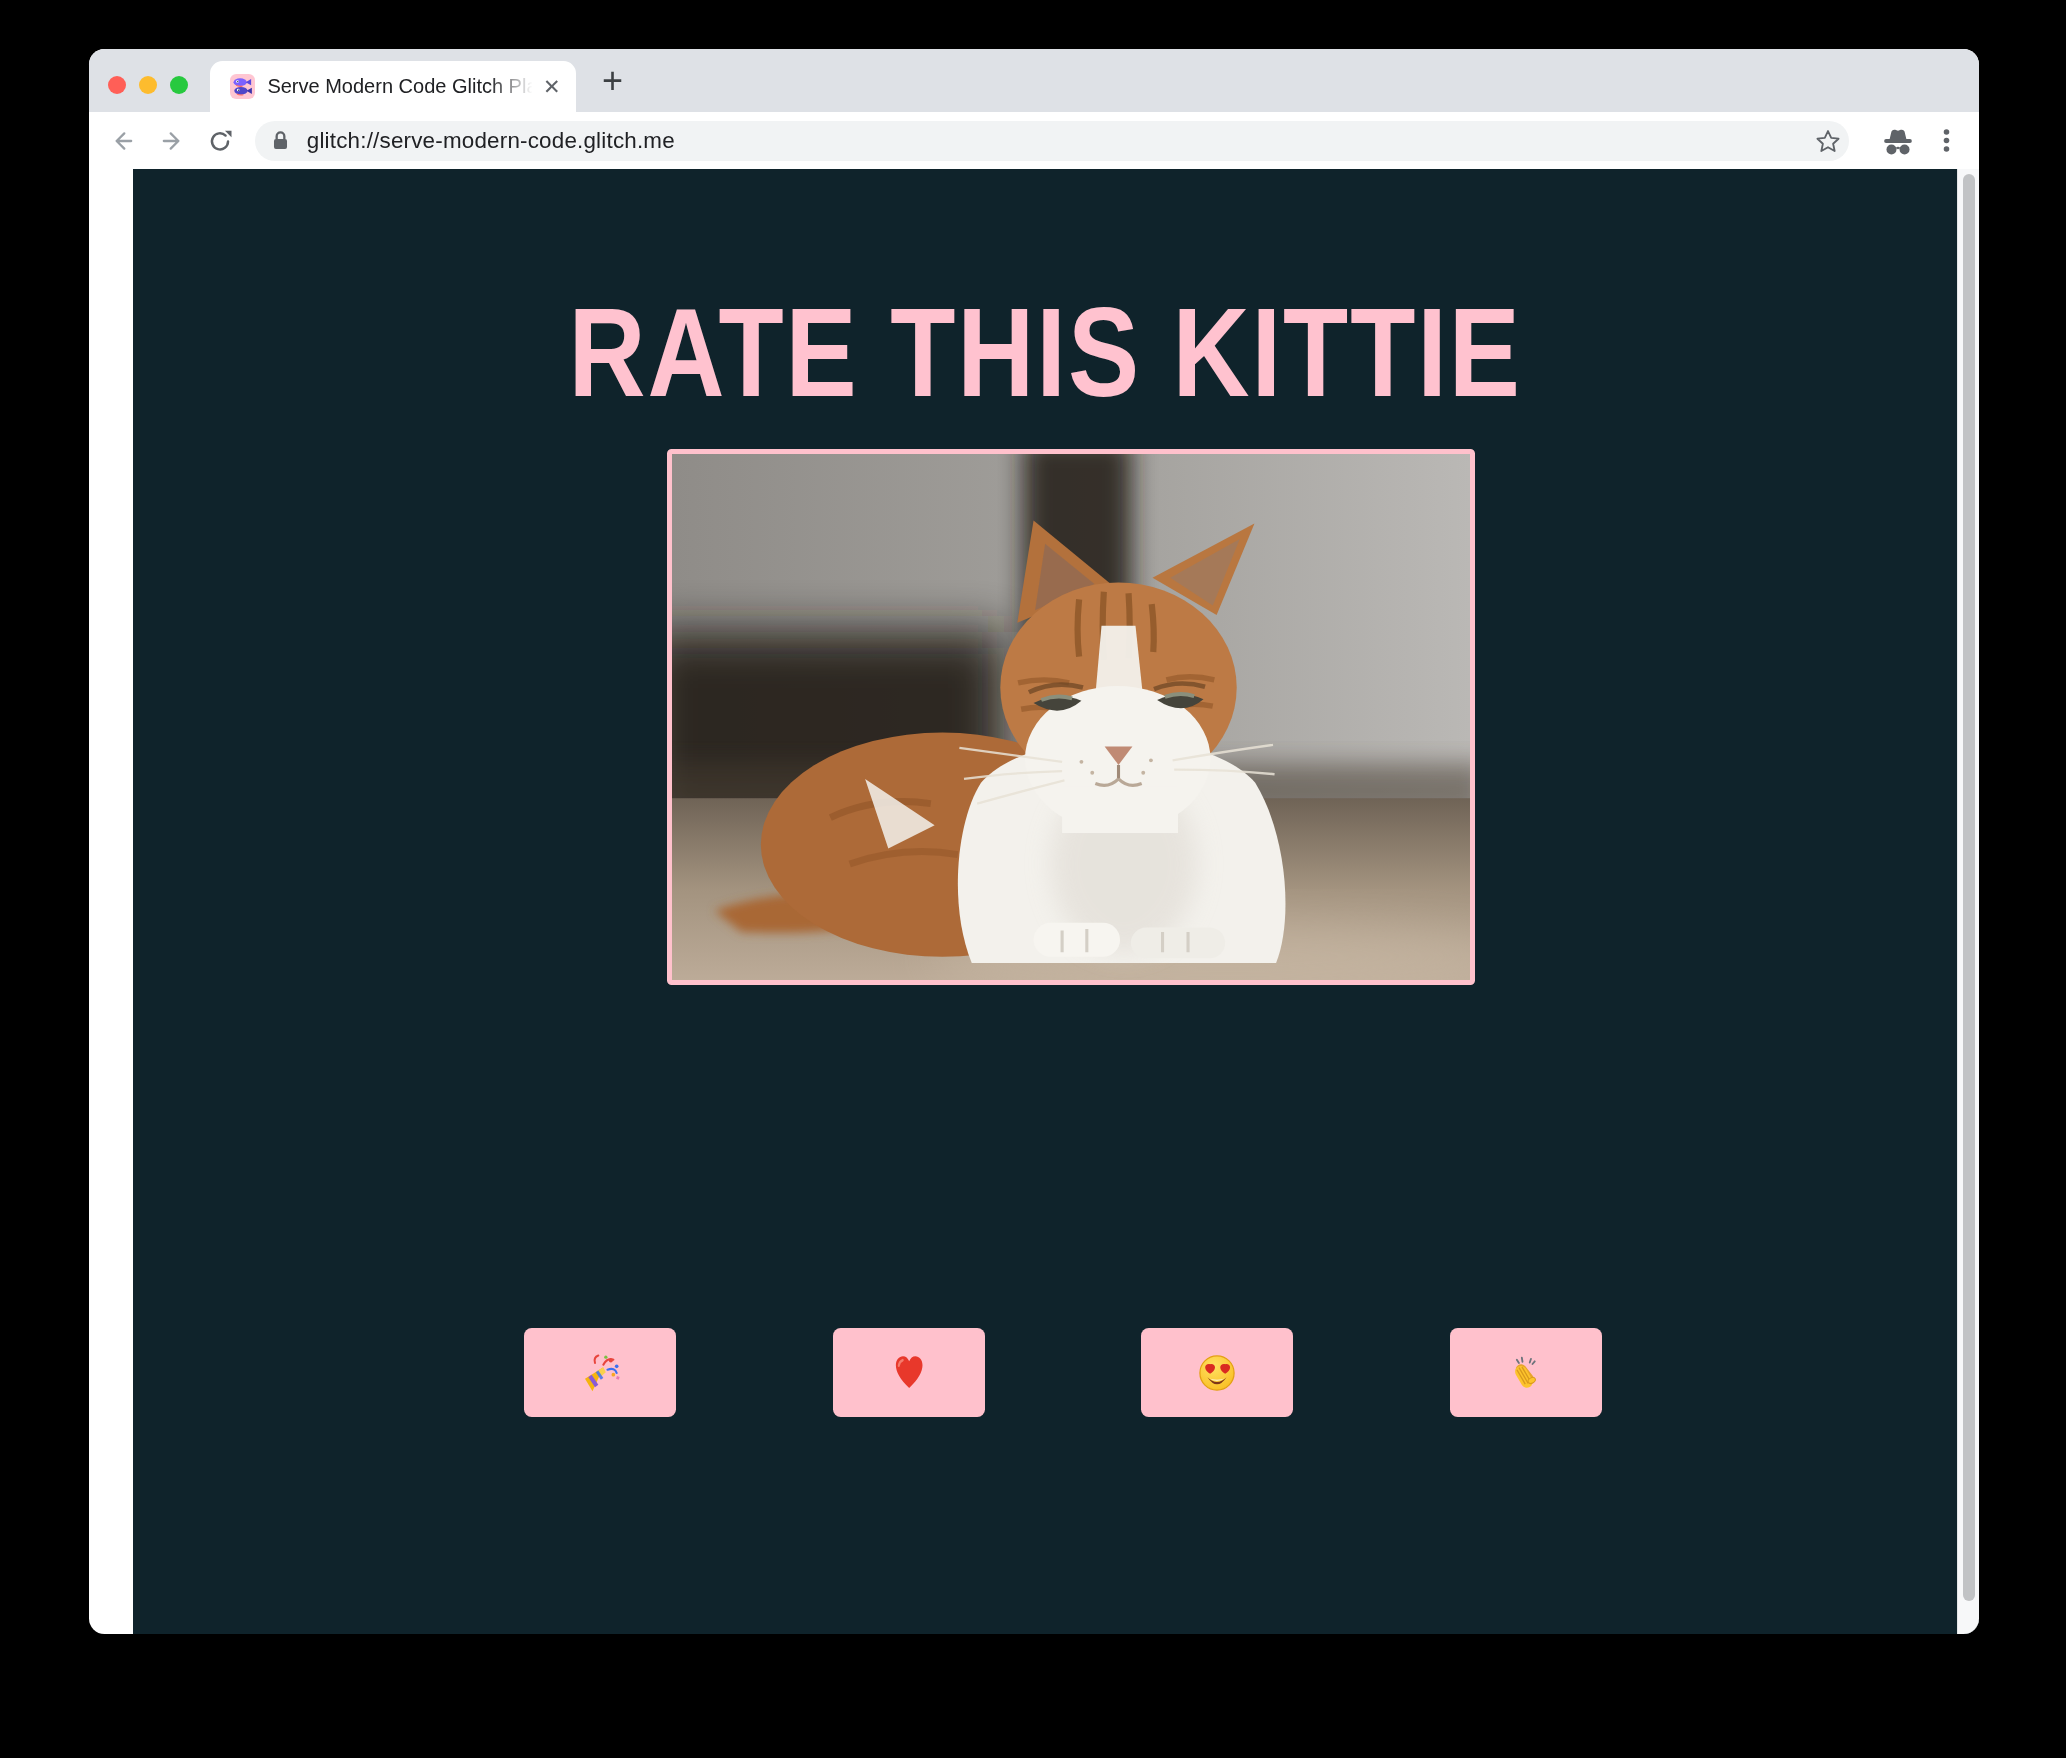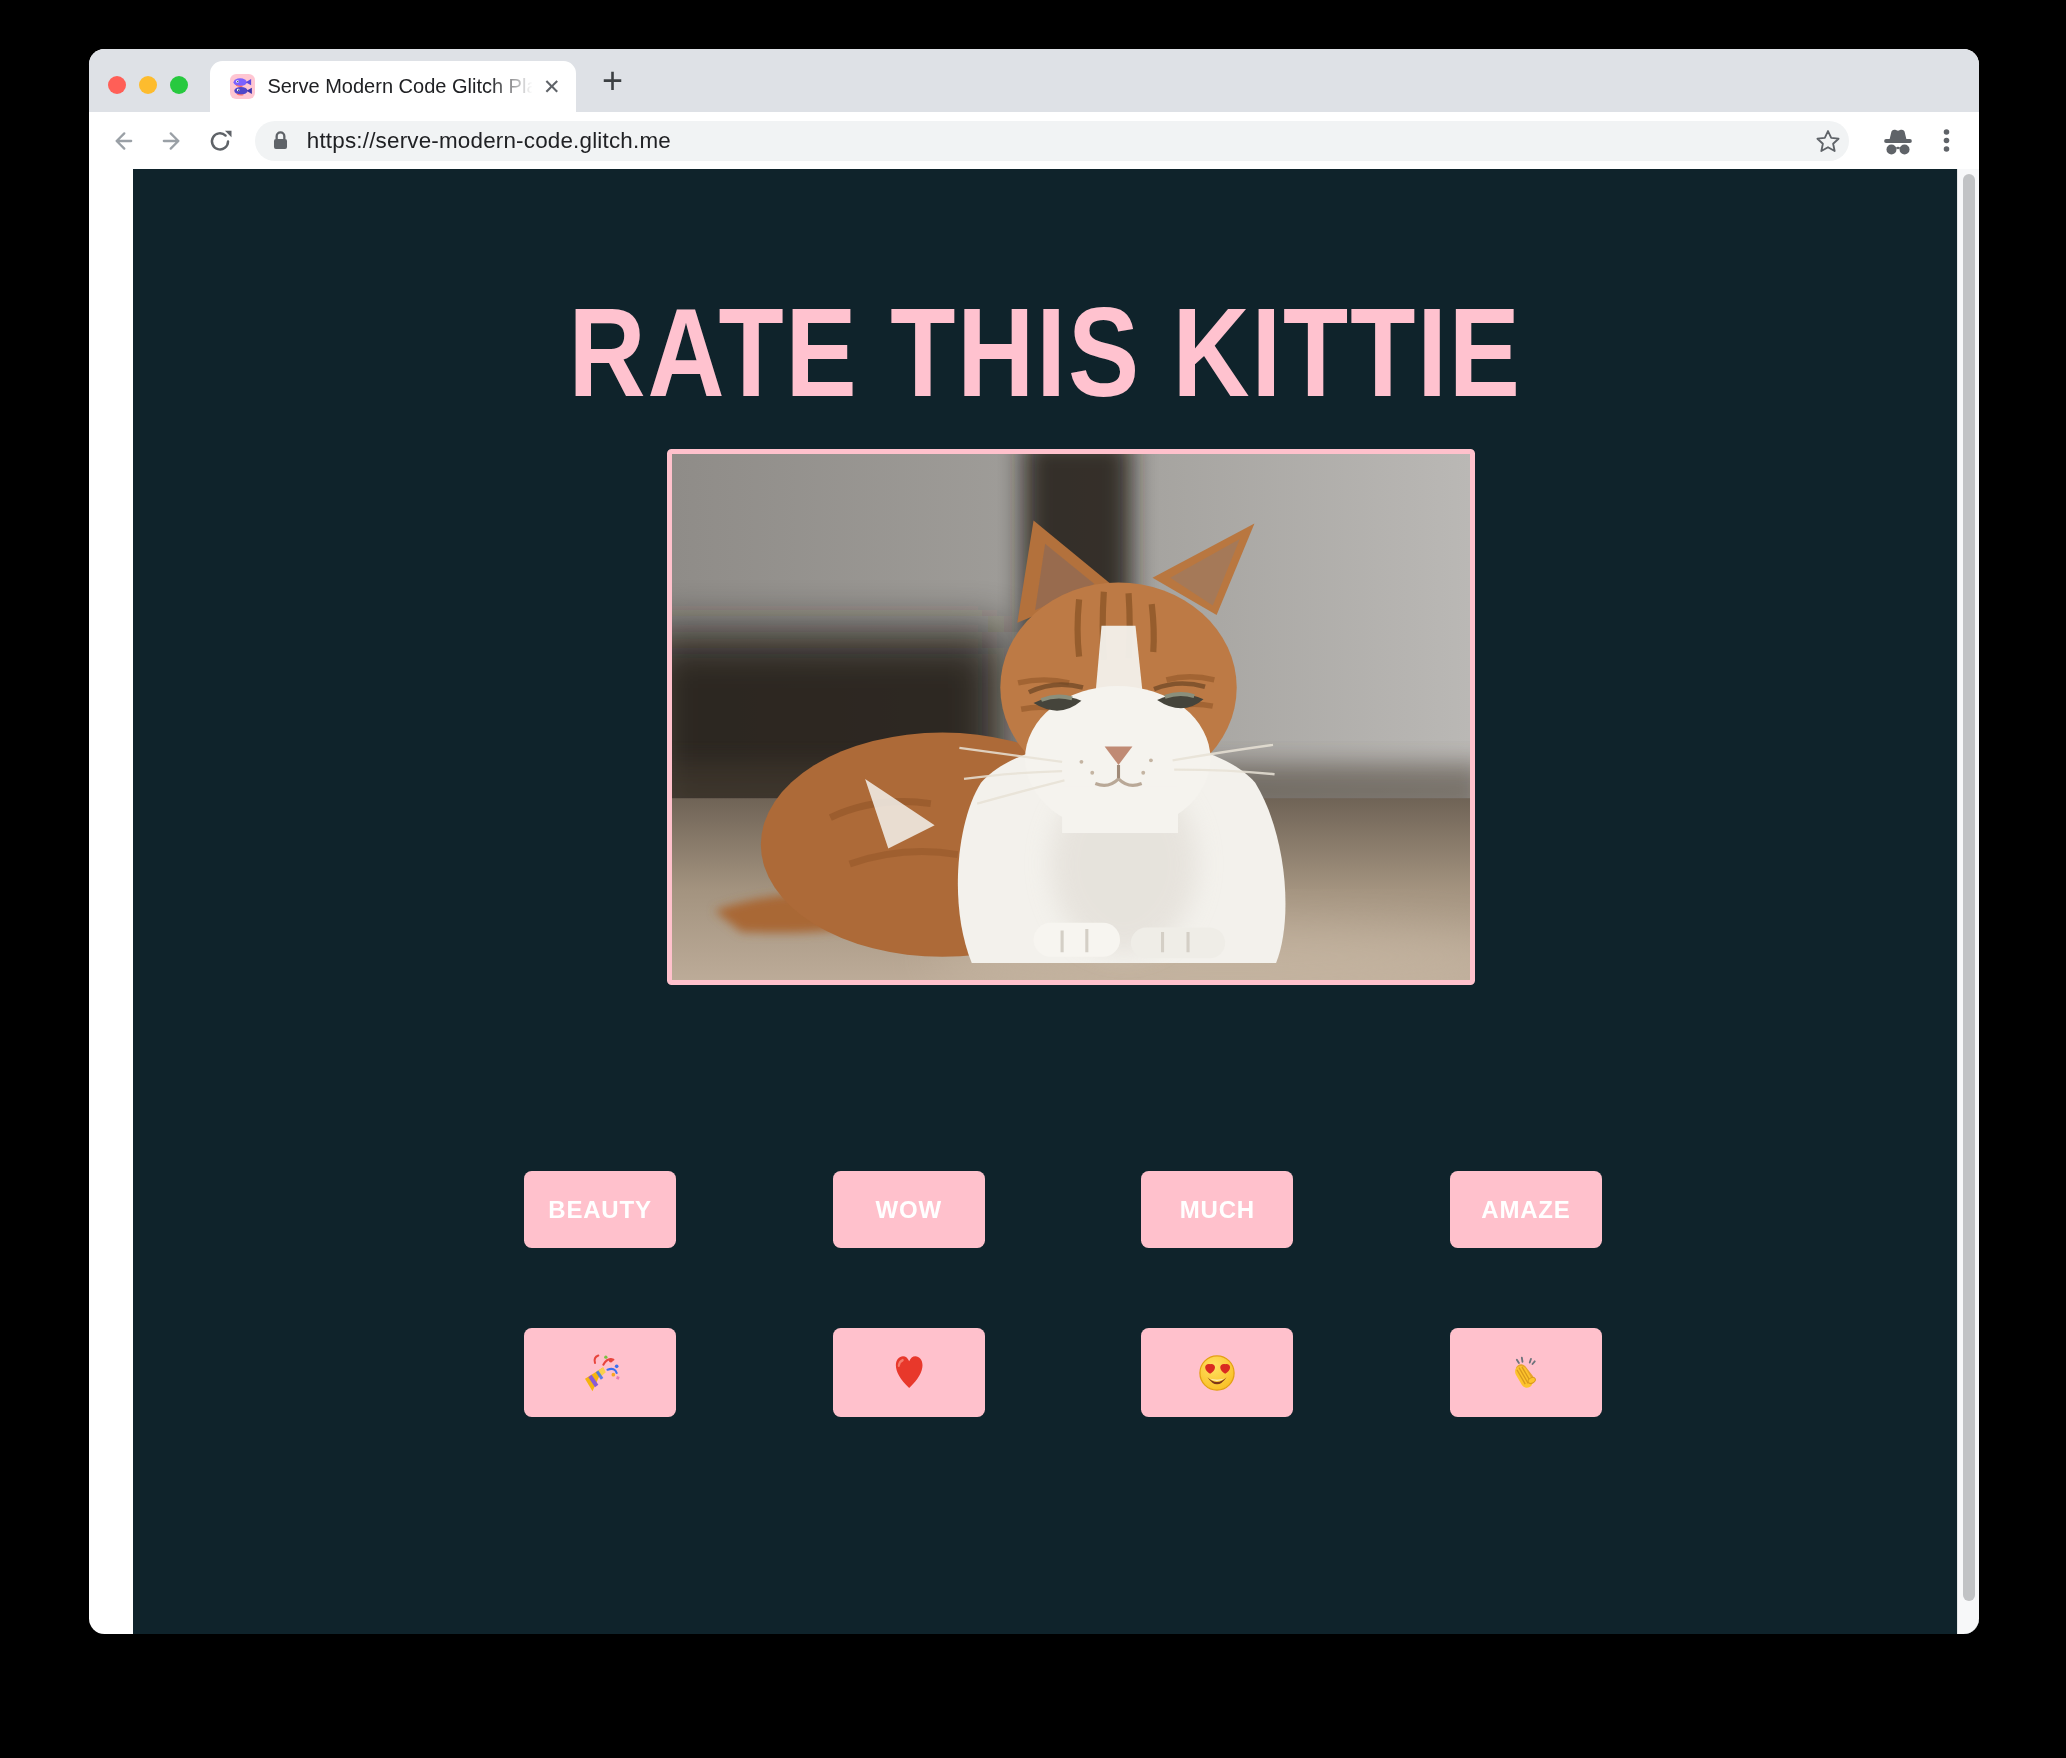--- a/index.html
+++ b/index.html
@@ -124,21 +124,21 @@
           <path d="M27.5 17.5 a10.5 10.5 0 1 1 -3.2 -7.6" stroke="#5f6368" stroke-width="3.2" fill="none" stroke-linecap="round"></path>
           <polygon points="23.5,3.5 32,3.5 32,12" fill="#5f6368"></polygon>
         </svg>
       </div>
 
       <div class="omnibox">
         <svg width="21" height="23" viewBox="0 0 27 30">
           <path d="M8.5 13 V9.5 a5 5 0 0 1 10 0 V13" stroke="#5f6368" stroke-width="3" fill="none"></path>
           <rect x="5" y="13" width="17" height="13" rx="2.5" fill="#5f6368"></rect>
         </svg>
-        <span class="url">https://serve-modern-code.glitch.me</span>
+        <span class="url">glitch://serve-modern-code.glitch.me</span>
         <div class="star-btn">
           <svg width="26" height="26" viewBox="0 0 34 34">
             <path d="M17 4 L21.2 12.9 L30.8 14 L23.7 20.6 L25.7 30.1 L17 25.2 L8.3 30.1 L10.3 20.6 L3.2 14 L12.8 12.9 Z" fill="none" stroke="#5f6368" stroke-width="2.4" stroke-linejoin="round"></path>
           </svg>
         </div>
       </div>
 
       <div class="nav-btn" style="left:1787px;">
         <svg width="40" height="40" viewBox="0 0 52 52">
           <path d="M15 24 L17.5 13.5 q1.5 -3 5 -2 l2.5 .9 q1 .4 2 0 l2.5 -.9 q3.5 -1 5 2 L37 24 Z" fill="#5f6368"></path>
@@ -237,26 +237,20 @@
             <g stroke="#e8e2d6" stroke-width="3" opacity=".85" fill="none">
               <path d="M505 398 Q430 388 372 380"></path>
               <path d="M505 410 Q435 412 378 420"></path>
               <path d="M508 422 Q445 438 395 452"></path>
               <path d="M648 396 Q720 384 778 376"></path>
               <path d="M650 408 Q722 408 780 414"></path>
             </g>
           </svg>
         </div>
 
-        <div class="btn-row row-labels">
-          <button class="rate-btn">BEAUTY</button>
-          <button class="rate-btn">WOW</button>
-          <button class="rate-btn">MUCH</button>
-          <button class="rate-btn">AMAZE</button>
-        </div>
 
         <div class="btn-row row-emojis">
 
           <button class="emoji-btn" aria-label="party-popper">
             <svg viewBox="0 0 48 48">
               <polygon points="28,17 6,31 15,46" fill="#f6b40e"></polygon>
               <polygon points="28,17 20,22 24,29 31,23" fill="#f9d04b"></polygon>
               <polygon points="14,26 22,38 18,41 10,29" fill="#8a5bd6"></polygon>
               <polygon points="22,21 28,30 25,32 19,23" fill="#3b6ff0" opacity=".85"></polygon>
               <path d="M28 14 q5 -9 12 -6" stroke="#e8453c" stroke-width="2.6" fill="none" stroke-linecap="round"></path>

